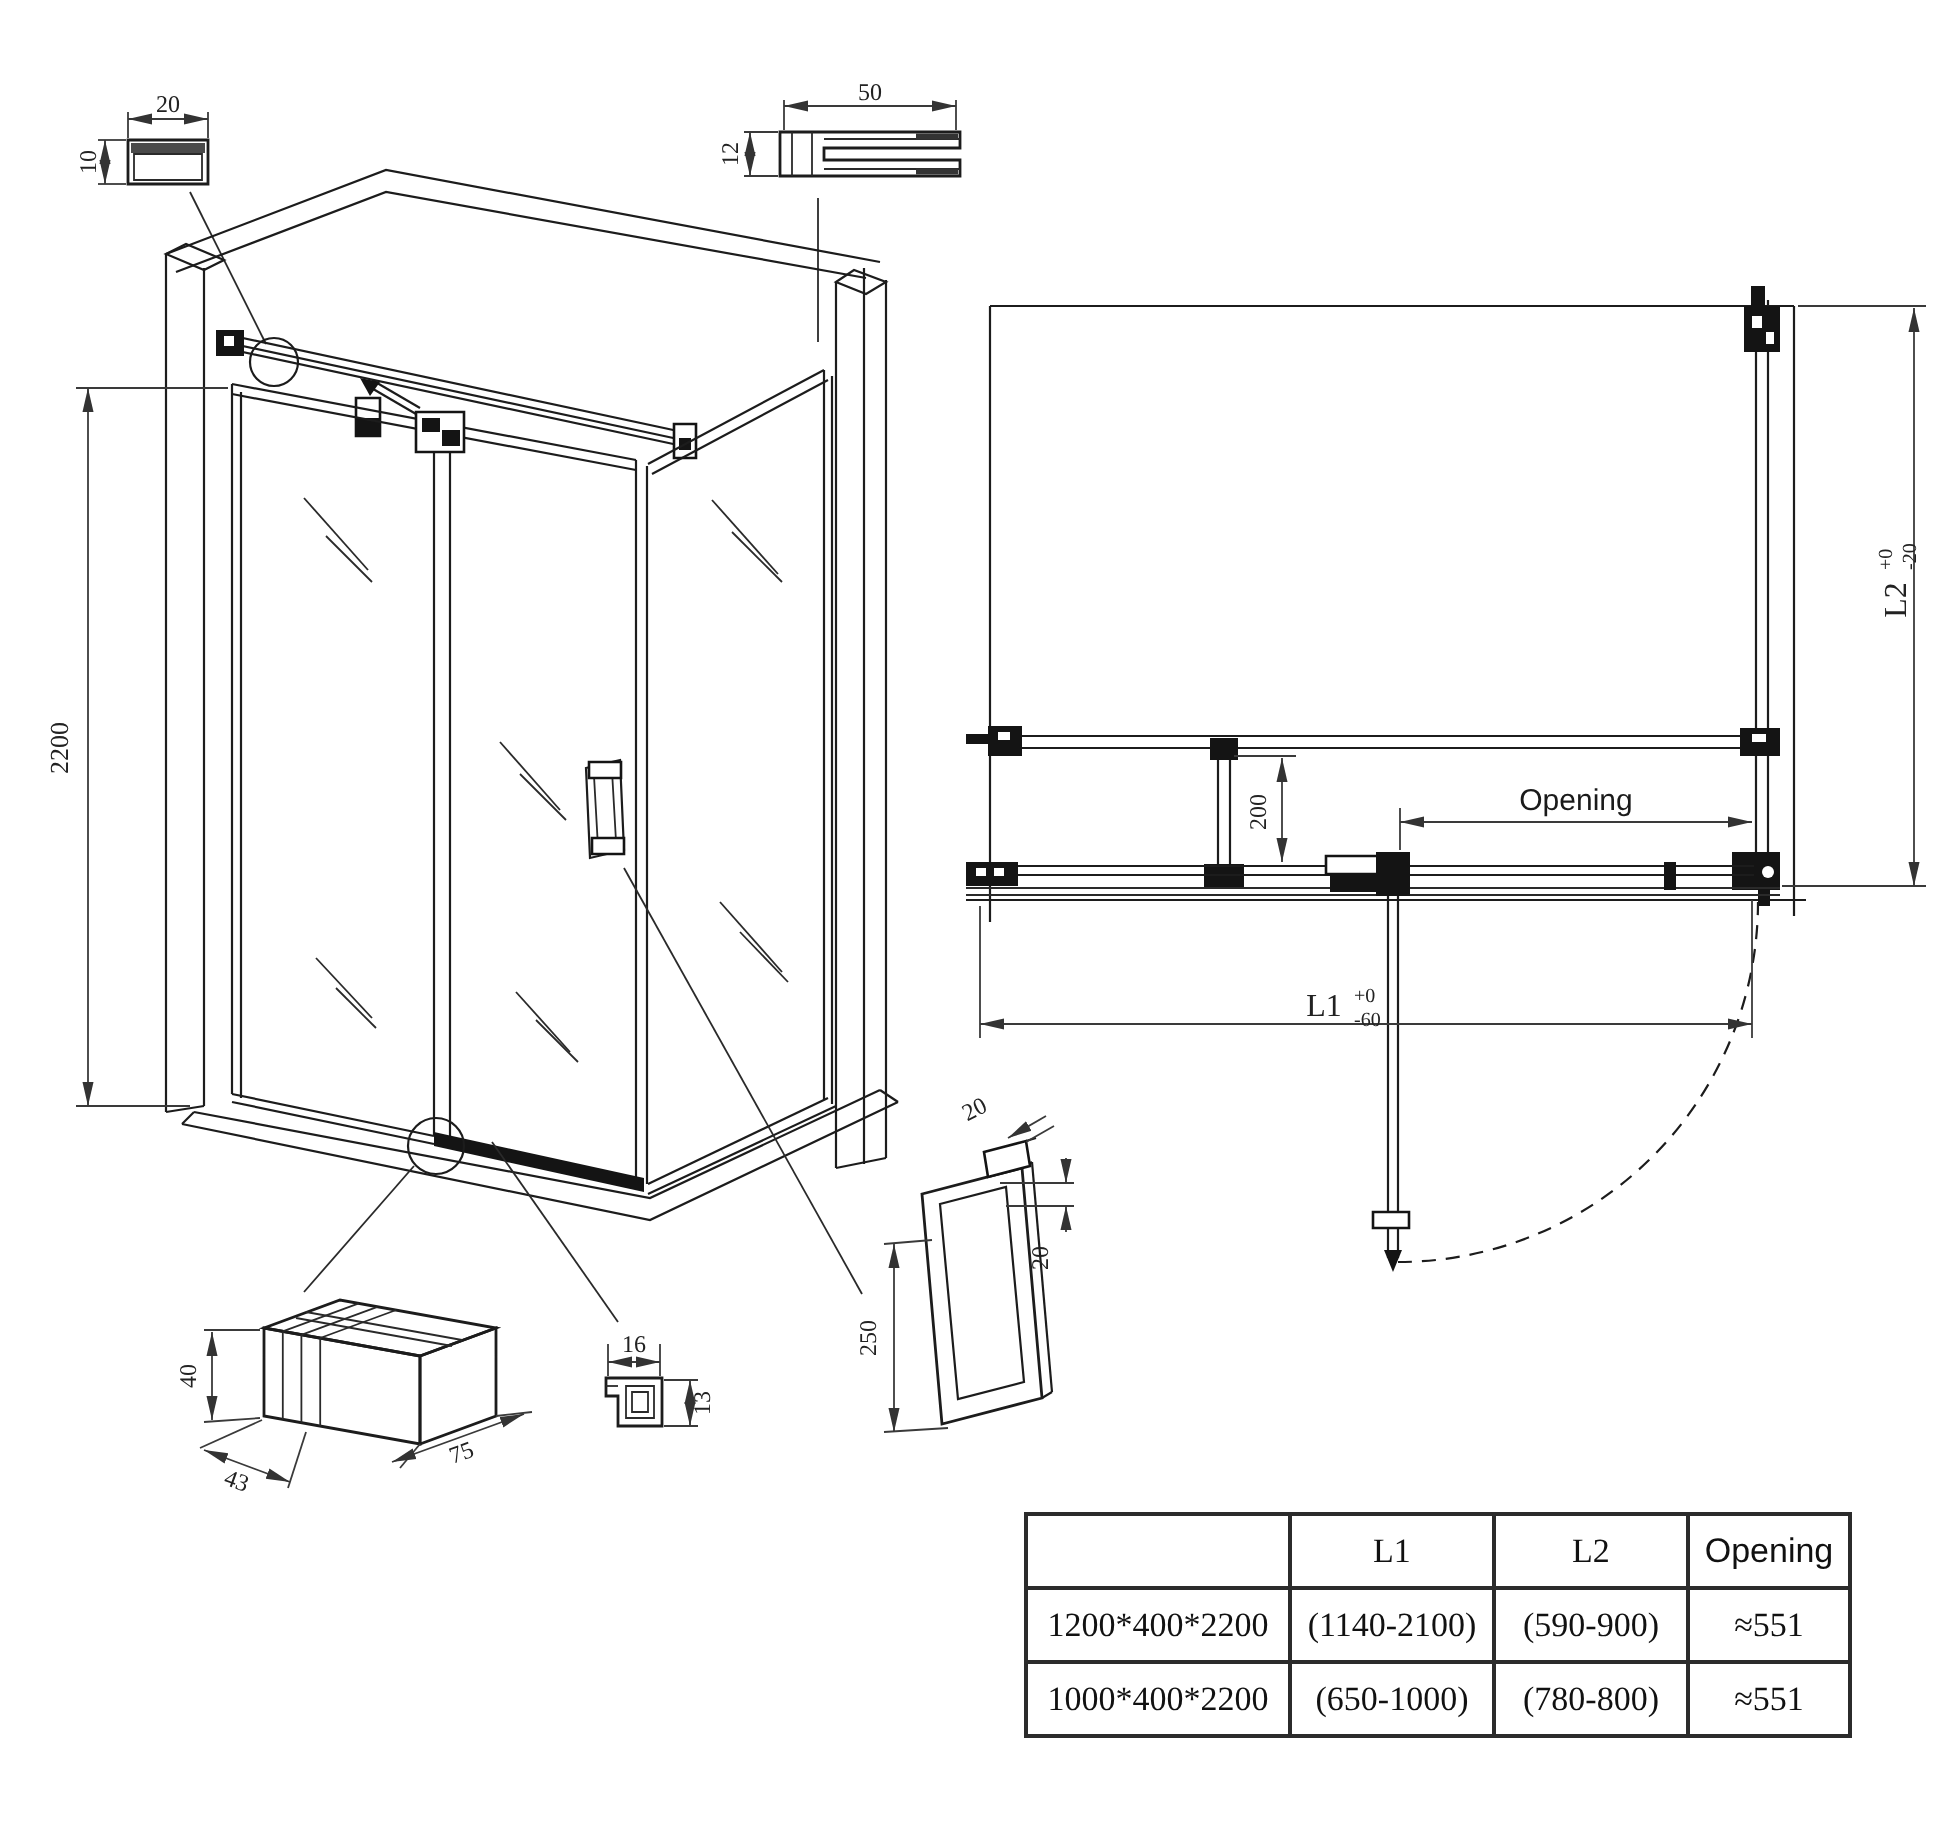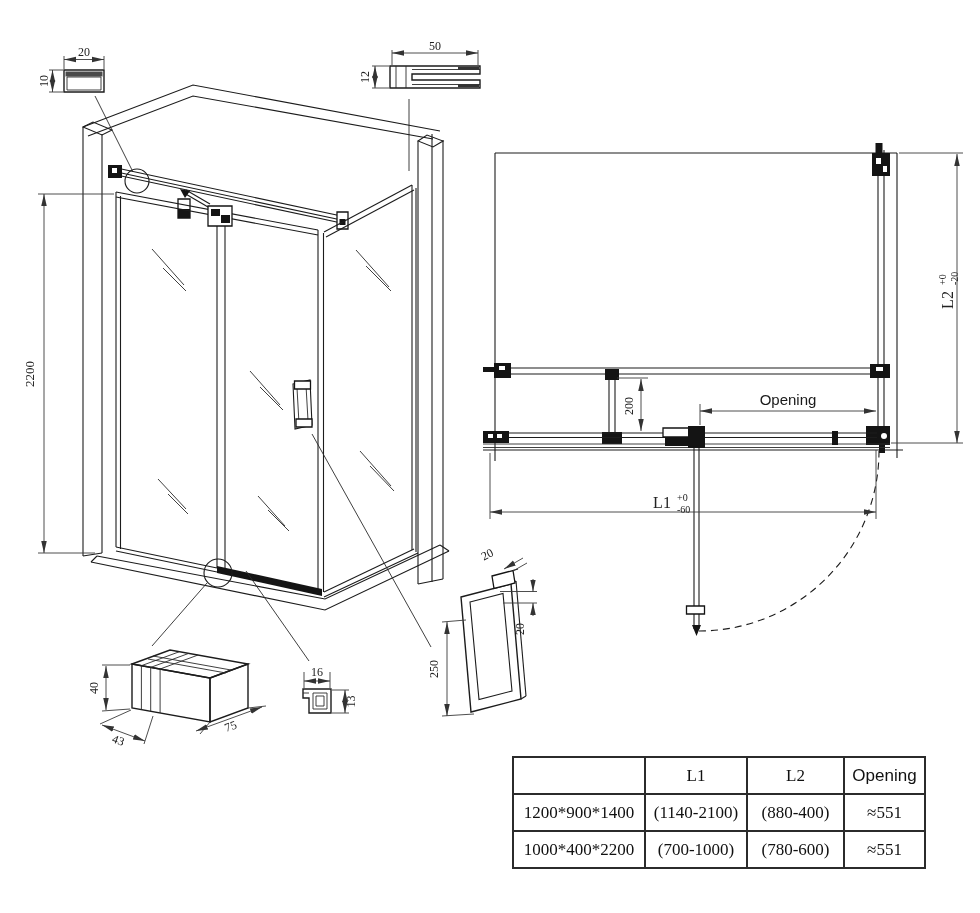--- a/index.html
+++ b/index.html
@@ -331,27 +331,27 @@
 
 <table class="spec">
   <tbody>
         <tr>
     <th class="c1"></th>
     <th class="c2">L1</th>
     <th class="c3">L2</th>
     <th class="c4 opening">Opening</th>
   </tr>
   <tr>
-    <td>1200*900*1400</td>
+    <td>1200*400*2200</td>
     <td>(1140-2100)</td>
-    <td>(880-400)</td>
+    <td>(590-900)</td>
     <td>≈551</td>
   </tr>
   <tr>
     <td>1000*400*2200</td>
-    <td>(700-1000)</td>
-    <td>(780-600)</td>
+    <td>(650-1000)</td>
+    <td>(780-800)</td>
     <td>≈551</td>
   </tr>
 </tbody>
     </table>
 
 </div>
 
 </body></html>

